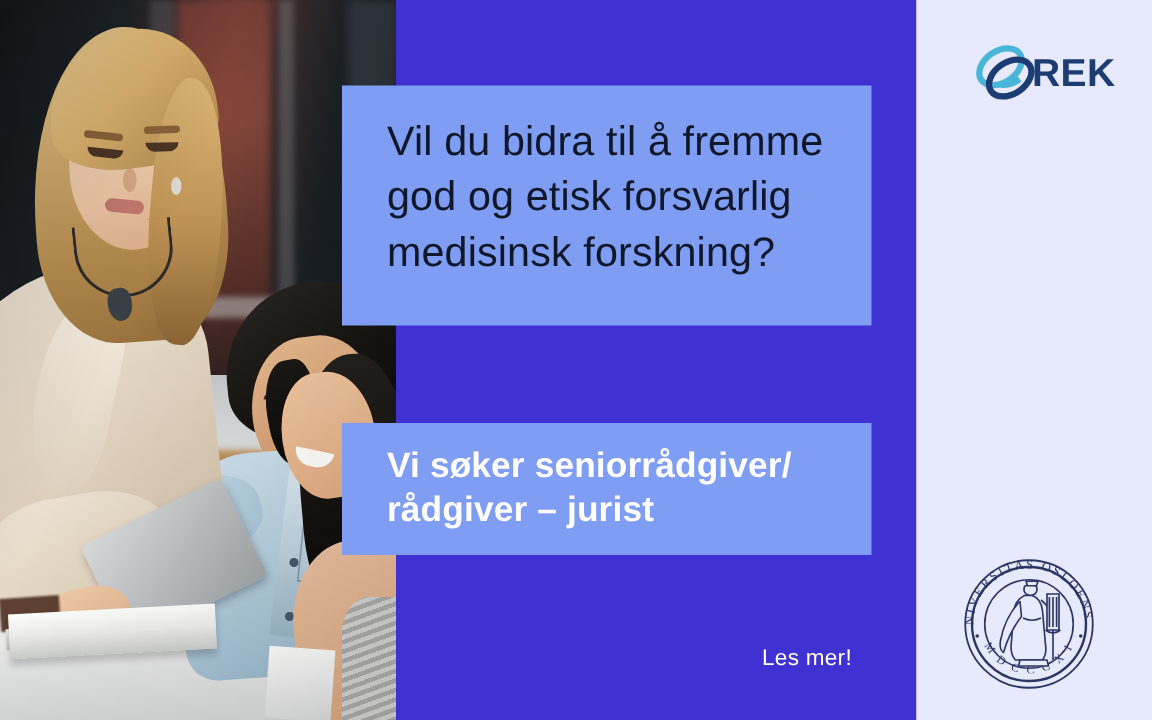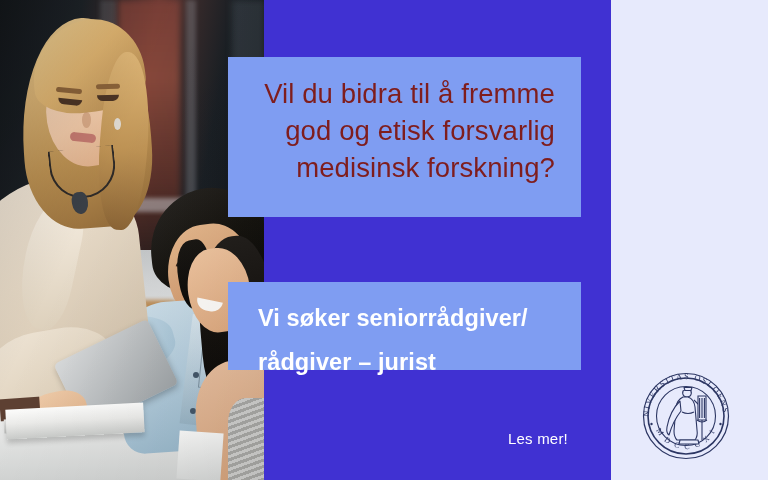--- a/index.html
+++ b/index.html
@@ -132,25 +132,25 @@
   .purple{position:absolute;left:264px;top:0;width:347px;height:480px;background:#4031d2;}
 
   
   .rightpanel{position:absolute;left:611px;top:0;width:157px;height:480px;background:#e7eafc;}
 
   
   .box{position:absolute;background:#7f9df2;box-sizing:border-box;}
   .box1{left:228px;top:57px;width:353px;height:160px;padding:18px 26px 0 30px;}
   .box2{left:228px;top:282px;width:353px;height:88px;padding:14px 26px 0 30px;}
   .t1{
-    color:#7f1d1d;font-size:27.5px;line-height:37px;font-weight:400;
-    letter-spacing:.1px;white-space:pre-line;margin:0;text-align:right;
+    color:#0f172a;font-size:27.5px;line-height:37px;font-weight:400;
+    letter-spacing:.1px;white-space:pre-line;margin:0;
   }
   .t2{
-    color:#fff;font-size:23.5px;line-height:44px;font-weight:bold;
+    color:#fff;font-size:23.5px;line-height:29px;font-weight:bold;
     letter-spacing:.1px;white-space:pre-line;margin:0;
   }
 
   
   .cta{
     position:absolute;left:508px;top:430px;color:#fff;
     font-size:15px;font-weight:normal;letter-spacing:.2px;
   }
 
   
@@ -246,20 +246,28 @@
 medisinsk forskning?</p>
   </div>
 
   <div class="box box2">
     <p class="t2">Vi søker seniorrådgiver/
 rådgiver – jurist</p>
   </div>
 
   <div class="cta">Les mer!</div>
 
+  <div class="rek">
+    <svg width="90" height="46" viewBox="0 0 90 46">
+      <ellipse cx="19" cy="17.5" rx="15.5" ry="10.5" transform="rotate(-34 19 17.5)" fill="none" stroke="#49b6d8" stroke-width="4.2"></ellipse>
+      <ellipse cx="25.5" cy="25" rx="15.5" ry="10.5" transform="rotate(-34 25.5 25)" fill="none" stroke="#1d3c72" stroke-width="4.2"></ellipse>
+      <path d="M12.5 27.5 A15.5 10.5 0 0 0 25 31.5" transform="rotate(-34 19 17.5)" fill="none" stroke="#49b6d8" stroke-width="4.2"></path>
+    </svg>
+    <div class="rek-text">REK</div>
+  </div>
 
   <div class="seal">
     <svg width="100" height="100" viewBox="0 0 100 100">
       <defs>
         <path id="arcTop" d="M 13 50 A 37 37 0 0 1 87 50"></path>
         <path id="arcBot" d="M 17 50 A 33 33 0 0 0 83 50"></path>
       </defs>
       <circle cx="50" cy="50" r="42.5" fill="none" stroke="#2c3663" stroke-width="1.2"></circle>
       <circle cx="50" cy="50" r="38" fill="none" stroke="#2c3663" stroke-width="1.6"></circle>
       <circle cx="50" cy="50" r="29.5" fill="none" stroke="#2c3663" stroke-width="1.1"></circle>

